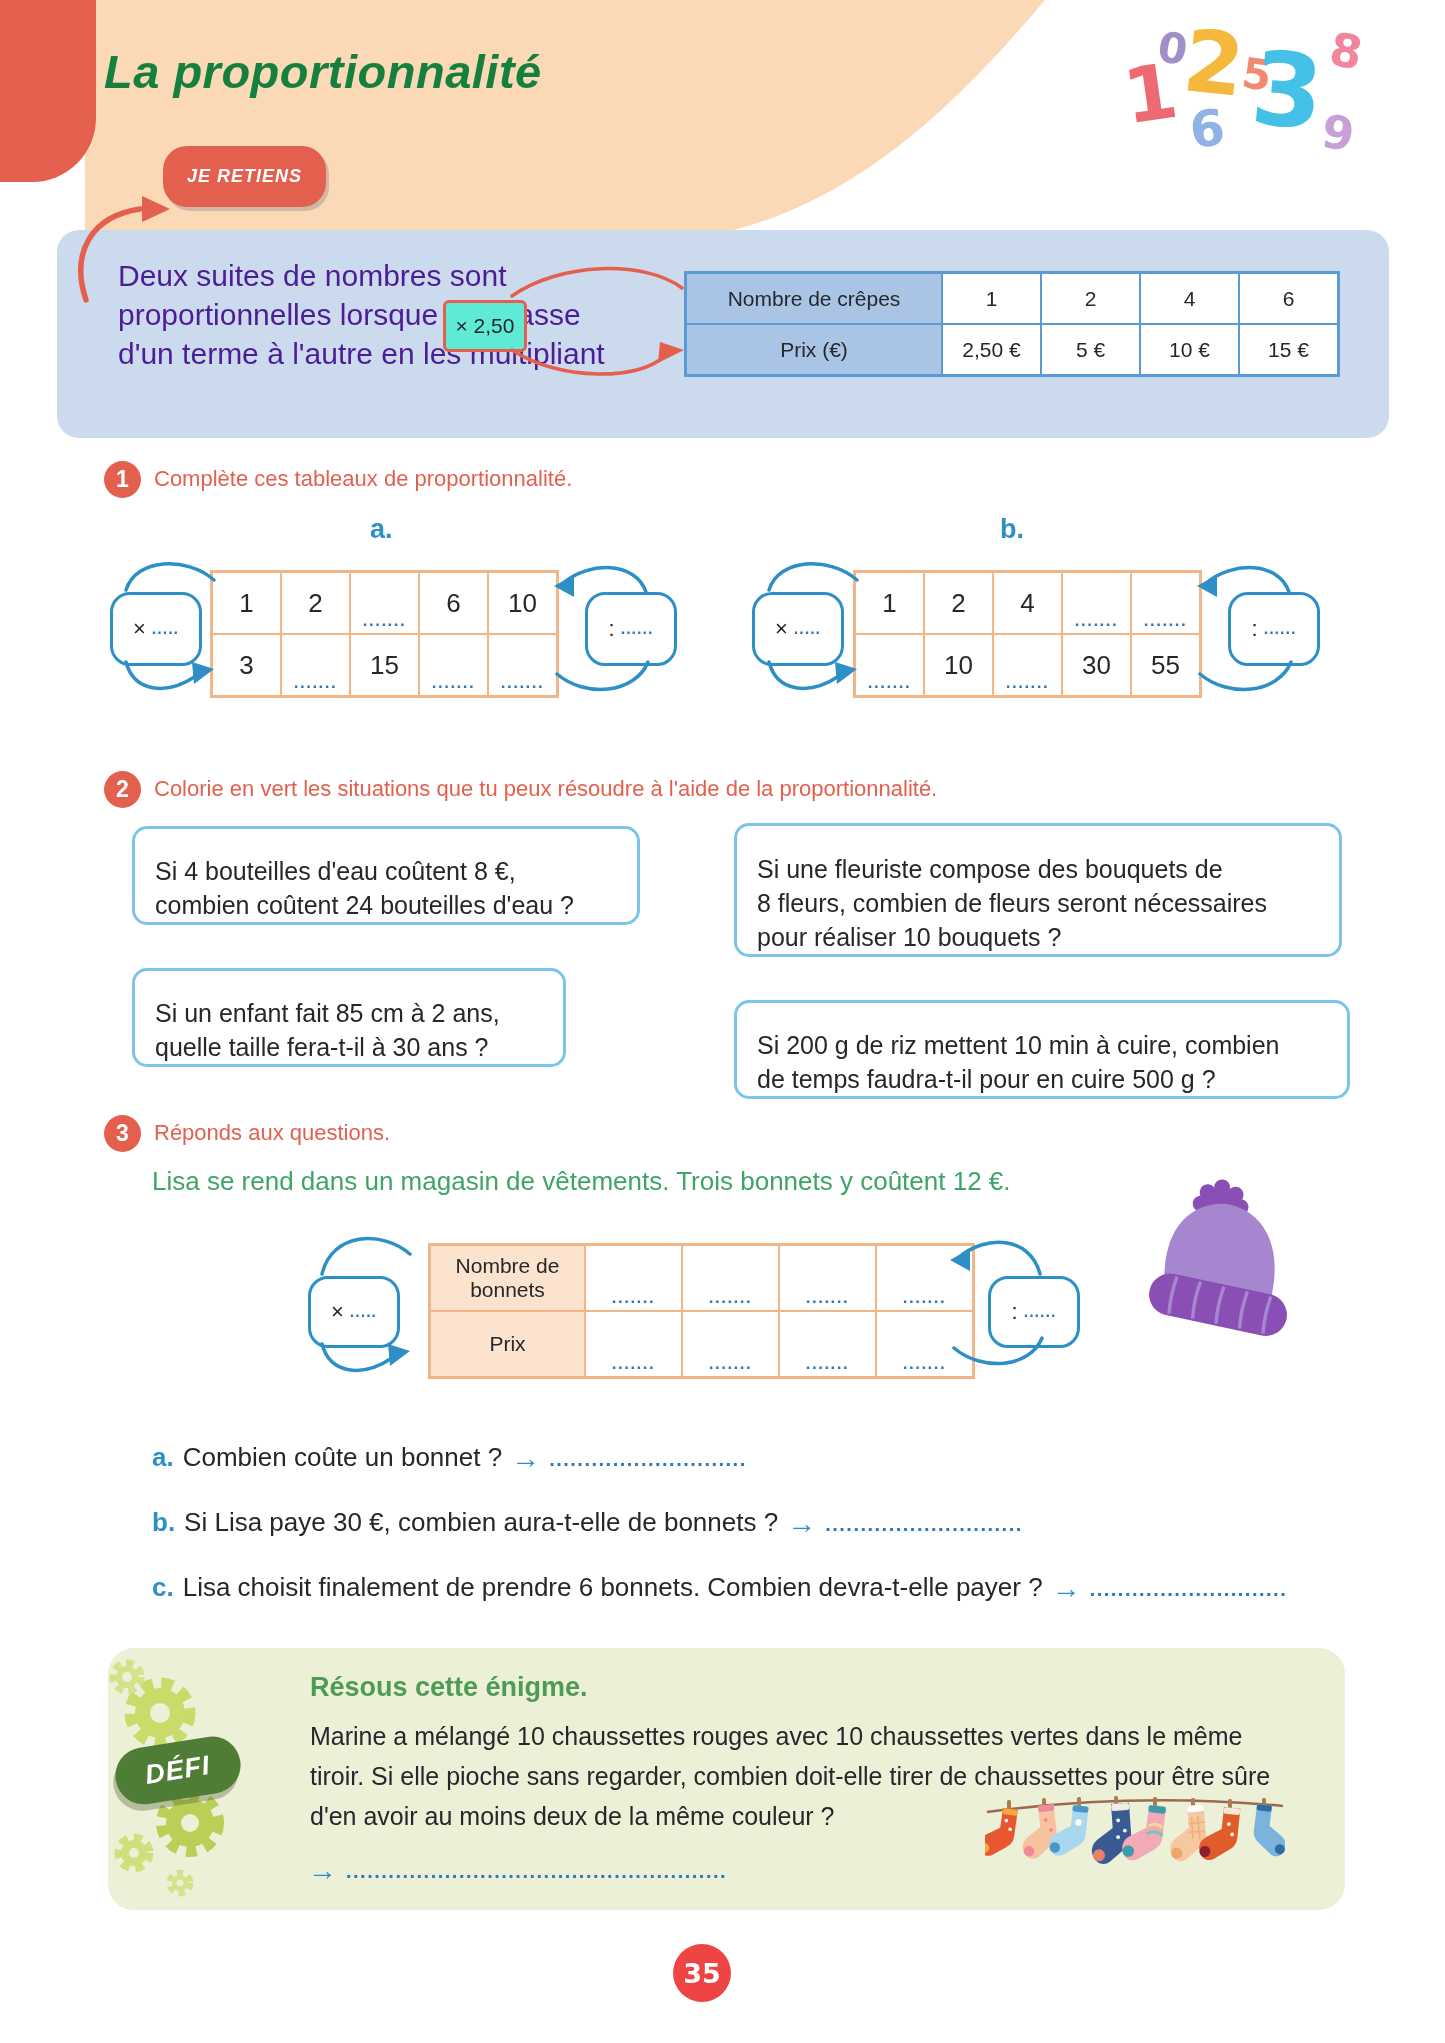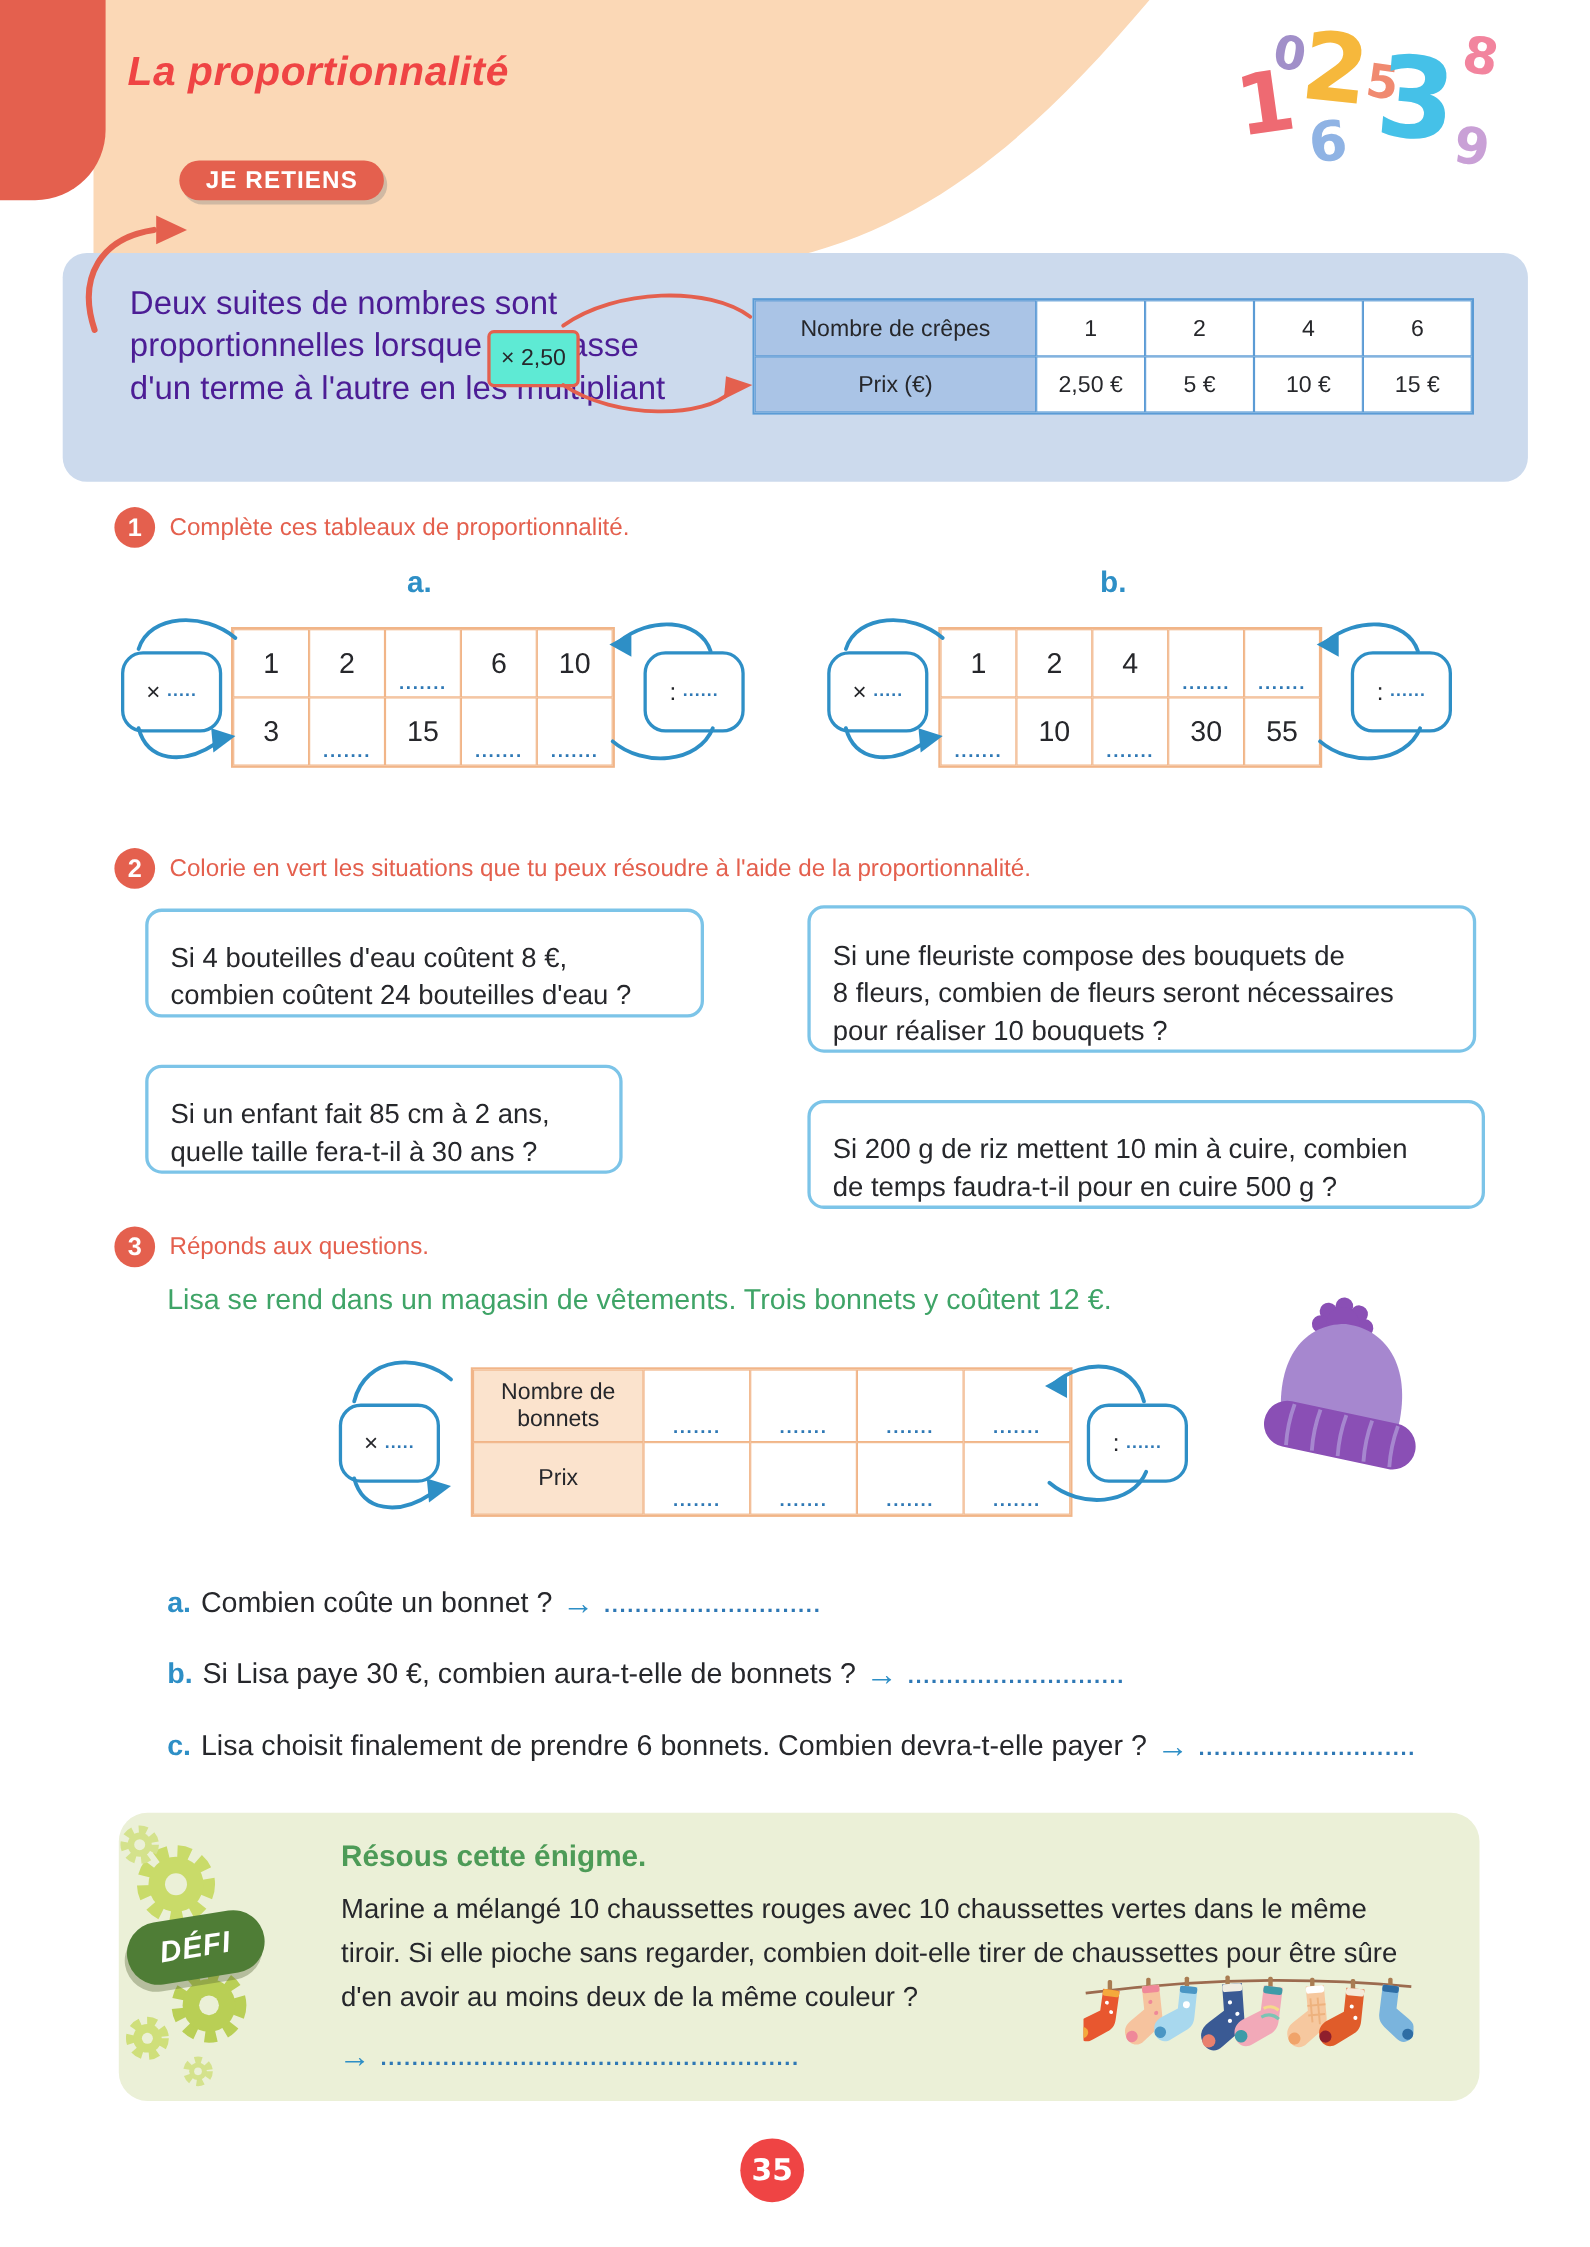--- a/index.html
+++ b/index.html
@@ -2,33 +2,33 @@
 <html><head>
 <meta charset="utf-8">
 <style>
   html,body{margin:0;padding:0;background:#fff;}
   .page{position:relative;width:1445px;height:2043px;background:#ffffff;overflow:hidden;
         font-family:"Liberation Sans",sans-serif;color:#26272b;}
   .abs{position:absolute;}
 
   
   .corner-red{left:0;top:0;width:96px;height:182px;background:#e4604e;border-radius:0 0 64px 0;}
-  .page-title{left:116px;top:44px;font-size:37px;font-weight:bold;font-style:italic;color:#ef4444;letter-spacing:.5px;}
+  .page-title{left:104px;top:44px;font-size:47px;font-weight:bold;font-style:italic;color:#15803d;letter-spacing:.5px;}
   .digit{position:absolute;font-family:"DejaVu Sans",sans-serif;font-weight:bold;line-height:1;}
   .dg0{left:1124px;top:56px;font-size:76px;transform:rotate(-8deg);}
   .dg1{left:1158px;top:28px;font-size:42px;transform:rotate(10deg);}
   .dg2{left:1184px;top:20px;font-size:86px;transform:rotate(6deg);}
   .dg3{left:1242px;top:54px;font-size:42px;transform:rotate(8deg);}
   .dg4{left:1252px;top:40px;font-size:102px;transform:rotate(5deg);}
   .dg5{left:1330px;top:28px;font-size:46px;transform:rotate(10deg);}
   .dg6{left:1190px;top:104px;font-size:50px;transform:rotate(-6deg);}
   .dg7{left:1322px;top:110px;font-size:46px;transform:rotate(8deg);}
 
-  .retiens-badge{left:163px;top:146px;background:#e4604e;color:#fff;font-weight:bold;
-    font-size:22px;padding:5px 24px;border-radius:24px;box-shadow:3px 4px 0 rgba(130,130,130,.35);letter-spacing:1px;}
+  .retiens-badge{left:163px;top:146px;background:#e4604e;color:#fff;font-weight:bold;font-style:italic;
+    font-size:18px;padding:20px 24px;border-radius:24px;box-shadow:3px 4px 0 rgba(130,130,130,.35);letter-spacing:1px;}
   .retiens-box{left:57px;top:230px;width:1332px;height:208px;background:#ccdaed;border-radius:22px;}
   .retiens-text{left:118px;top:256px;font-size:30px;line-height:39px;color:#4c1d95;}
   .mult-badge{left:443px;top:300px;width:78px;height:46px;background:#5eead4;border:3px solid #e4604e;border-radius:6px;
     display:flex;align-items:center;justify-content:center;font-size:21px;color:#26272b;}
 
   
   .crepes-table{left:684px;top:271px;display:grid;grid-template-columns:256px repeat(4,99px);
     grid-auto-rows:51px;border:2px solid #5b9bd5;background:#fff;}
   .crepes-table>div{border:1.5px solid #5b9bd5;display:flex;align-items:center;justify-content:center;font-size:21px;}
   .crepes-table .hd{background:#aac4e6;}

